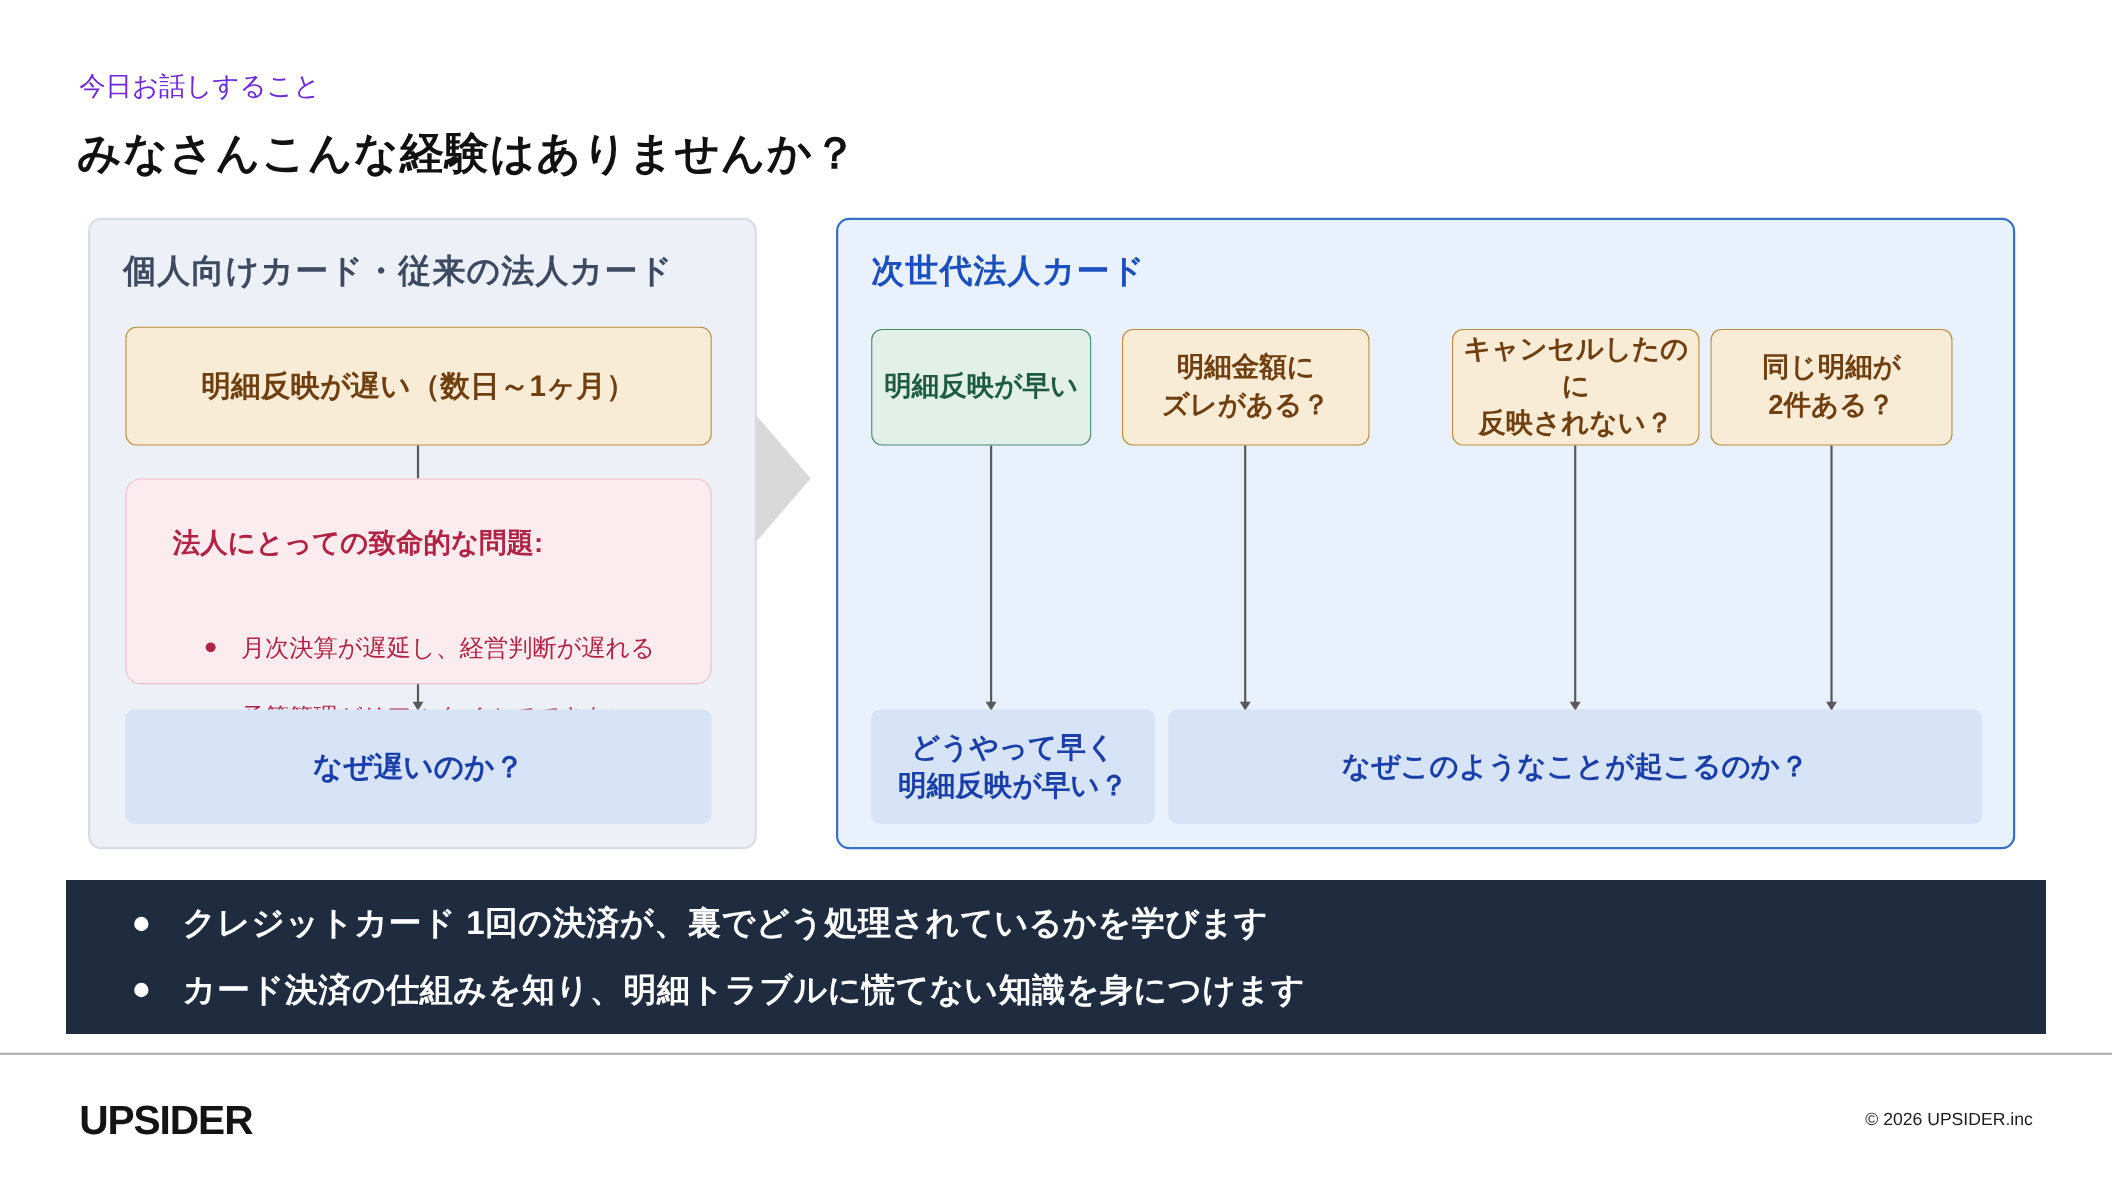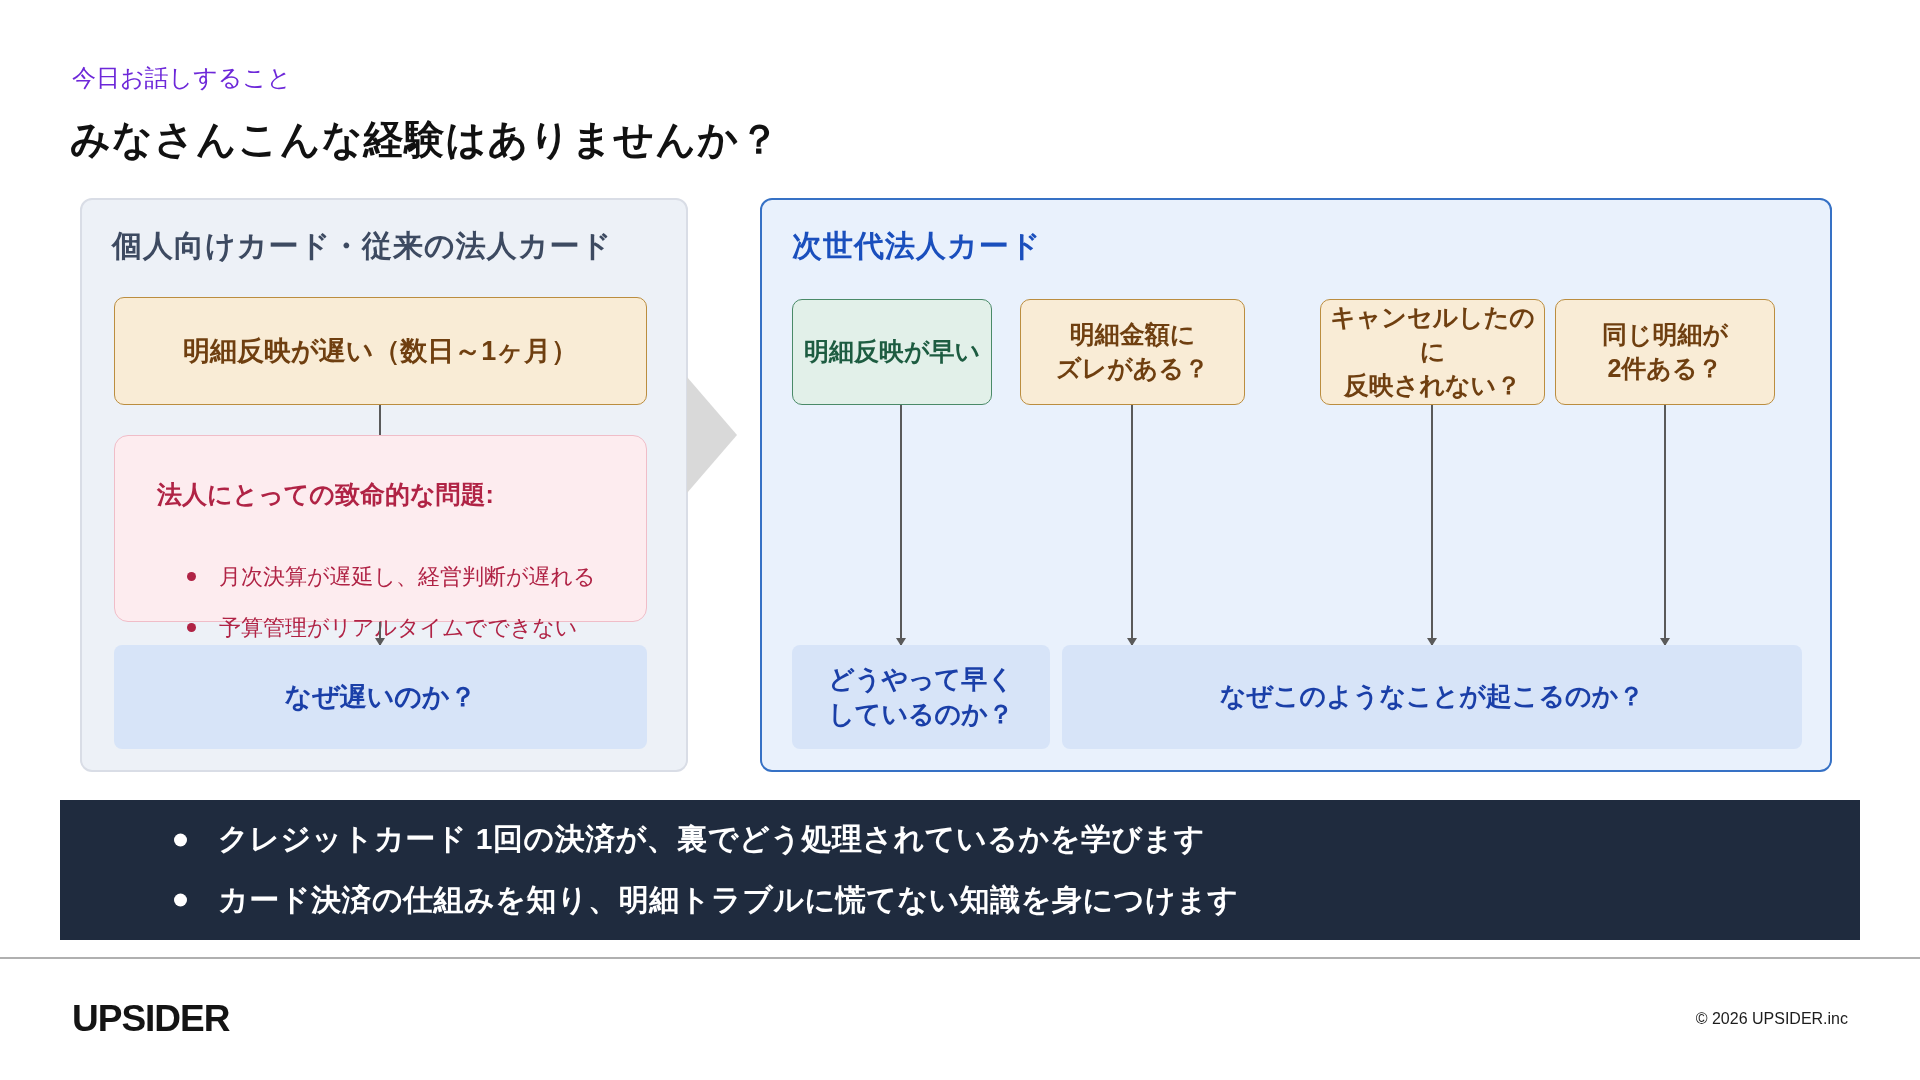--- a/index.html
+++ b/index.html
@@ -24,21 +24,21 @@
   .node-green{background:#e2f0e9;border:1.5px solid #4a8a68;border-radius:10px;color:#1d5c41;}
   .node-blue{background:#d7e4f8;border:none;border-radius:8px;color:#1a3fa8;}
   .node-pink{background:#fdecef;border:1.5px solid #f0bdc8;border-radius:14px;color:#b02345;
              display:block;text-align:left;padding-left:16px;}
 
   
   .lp-problem{left:32px;top:97px;width:533px;height:108px;font-size:27px;}
   .lp-issues{left:32px;top:235px;width:533px;height:187px;}
   .lp-issues .issues-heading{margin:20px 0 6px 26px;font-size:25px;font-weight:700;}
   .lp-issues ul{margin:0;padding:0 0 0 48px;list-style:none;}
-  .lp-issues li{position:relative;padding-left:40px;font-size:22px;font-weight:400;color:#b02345;margin-top:2px;line-height:1.25;}
+  .lp-issues li{position:relative;padding-left:40px;font-size:22px;font-weight:400;color:#b02345;margin-top:14px;line-height:1.25;}
   .lp-issues li::before{content:"";position:absolute;left:8px;top:9px;width:9px;height:9px;border-radius:50%;background:#b02345;}
   .lp-question{left:32px;top:445px;width:533px;height:104px;font-size:27px;}
 
   
   .rp-box{top:99px;height:106px;font-size:25px;}
   .rp-b1{left:30px;width:200px;}
   .rp-b2{left:258px;width:225px;}
   .rp-b3{left:558px;width:225px;}
   .rp-b4{left:793px;width:220px;}
   .rp-bottom{top:445px;height:104px;font-size:26px;}
@@ -55,21 +55,21 @@
   .rp-c2{left:369px;top:205px;height:240px;}
   .rp-c3{left:669px;top:205px;height:240px;}
   .rp-c4{left:902px;top:205px;height:240px;}
 
   
   .flow-arrow{position:absolute;left:687px;top:377px;width:0;height:0;
       border-top:58px solid transparent;border-bottom:58px solid transparent;border-left:50px solid #d9d9d9;}
 
   
   .banner{position:absolute;left:60px;top:800px;width:1800px;height:140px;background:#1f2b3e;
-      display:flex;flex-direction:column;justify-content:space-evenly;box-sizing:border-box;padding-left:112px;}
+      display:flex;flex-direction:column;justify-content:space-evenly;box-sizing:border-box;padding-left:60px;}
   .banner-item{position:relative;padding-left:46px;color:#ffffff;font-size:30px;font-weight:700;letter-spacing:0.5px;}
   .banner-item::before{content:"";position:absolute;left:2px;top:50%;transform:translateY(-50%);
       width:13px;height:13px;border-radius:50%;background:#ffffff;}
 
   
   .footer-divider{position:absolute;left:0;top:957px;width:1920px;height:2px;background:#b0b0b0;}
   .logo{position:absolute;left:72px;top:998px;font-size:37px;font-weight:800;color:#141414;letter-spacing:-1px;}
   .copyright{position:absolute;right:72px;top:1010px;font-size:16px;color:#1c1c1c;font-weight:400;}
 </style>
 </head>
@@ -113,21 +113,21 @@
 反映されない？</div>
     <div class="node node-tan rp-box rp-b4">同じ明細が
 2件ある？</div>
 
     <div class="connector arrow rp-c1"></div>
     <div class="connector arrow rp-c2"></div>
     <div class="connector arrow rp-c3"></div>
     <div class="connector arrow rp-c4"></div>
 
     <div class="node node-blue rp-bottom rp-q1">どうやって早く
-しているのか？</div>
+明細反映が早い？</div>
     <div class="node node-blue rp-bottom rp-q2">なぜこのようなことが起こるのか？</div>
   </div>
 
   <div class="banner">
     <div class="banner-item">クレジットカード 1回の決済が、裏でどう処理されているかを学びます</div>
     <div class="banner-item">カード決済の仕組みを知り、明細トラブルに慌てない知識を身につけます</div>
   </div>
 
   <div class="footer-divider"></div>
   <div class="logo">UPSIDER</div>

